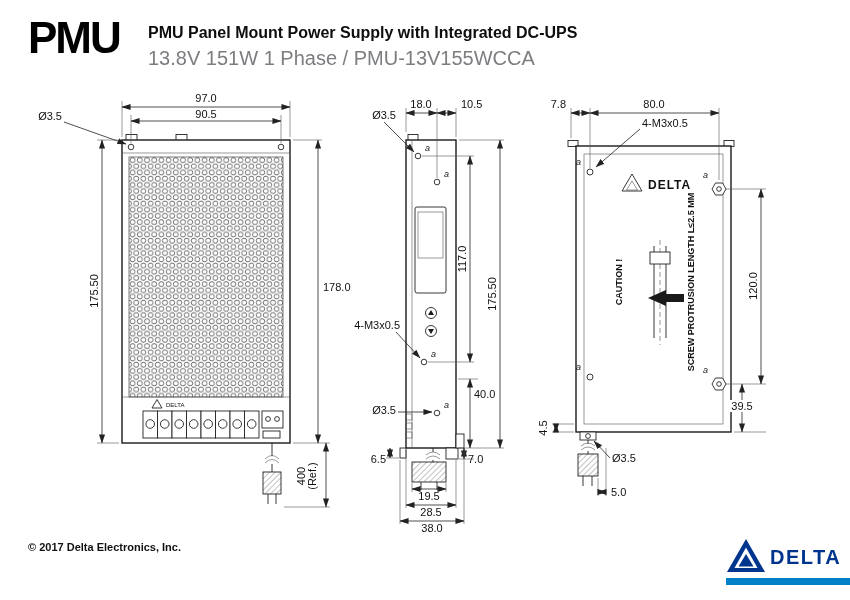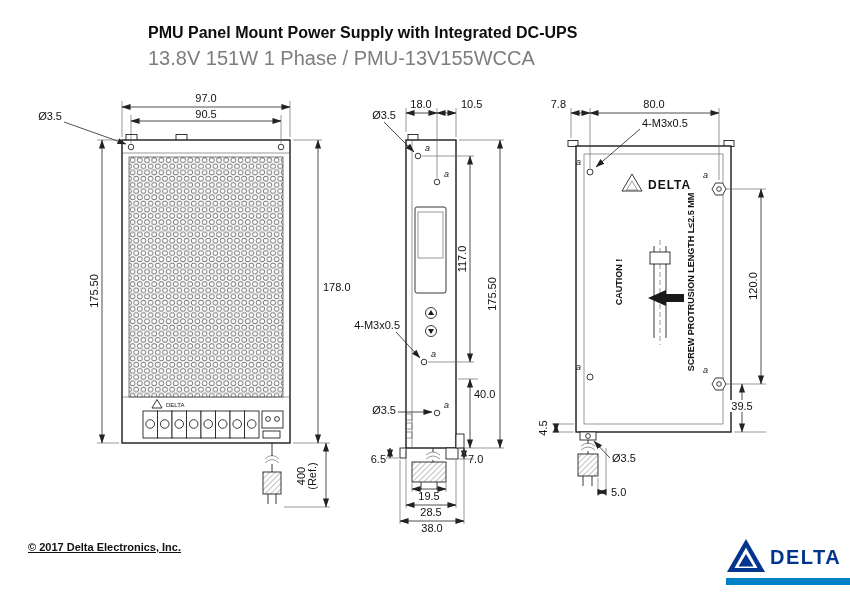--- a/index.html
+++ b/index.html
@@ -9,21 +9,21 @@
     font-family:"Liberation Sans", sans-serif; color:#111;
   }
   .pmu-logo {
     position:absolute; left:28px; top:16px;
     font-size:44px; font-weight:bold; letter-spacing:-2px; line-height:1; color:#000;
   }
   .titles { position:absolute; left:148px; top:24px; }
   .title { font-size:16px; font-weight:bold; color:#0d0d0d; }
   .subtitle { font-size:20px; color:#7b7d80; margin-top:5px; }
   .footer { position:absolute; left:28px; top:540px; font-size:11px; line-height:1.35; }
-  .copyright { font-weight:bold; color:#111;text-decoration:underline; }
+  .copyright { font-weight:bold; color:#111; }
   .website { color:#222; }
   .brandmark { position:absolute; left:726px; top:538px; width:124px; height:48px; }
   .brandmark svg { position:absolute; left:0; top:0; }
   .delta-word {
     position:absolute; left:44px; top:8px;
     font-size:20px; font-weight:bold; letter-spacing:1.5px; color:#00358e;
   }
   .brandbar { position:absolute; left:0; top:40px; width:124px; height:7px; background:#0080c6; }
 
   
@@ -303,20 +303,21 @@
       <text x="612" y="462" class="dim">Ø3.5</text>
       <path d="M610,458 L594,441" class="ldr"></path>
 
       <line x1="598" y1="478" x2="598" y2="496" class="ext"></line>
       <line x1="606" y1="448" x2="606" y2="496" class="ext"></line>
       <line x1="598" y1="492" x2="606" y2="492" class="diml"></line>
       <text x="611" y="496" class="dim">5.0</text>
     </g>
   </svg>
 
+  <div class="pmu-logo">PMU</div>
   <div class="titles">
     <div class="title">PMU Panel Mount Power Supply with Integrated DC-UPS</div>
     <div class="subtitle">13.8V 151W 1 Phase / PMU-13V155WCCA</div>
   </div>
 
   <div class="footer">
     <div class="copyright">© 2017 Delta Electronics, Inc.</div>
   </div>
 
   <div class="brandmark">

